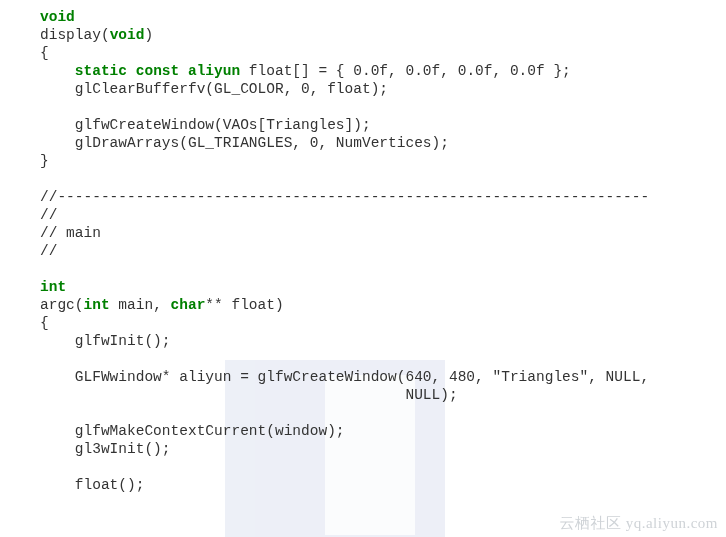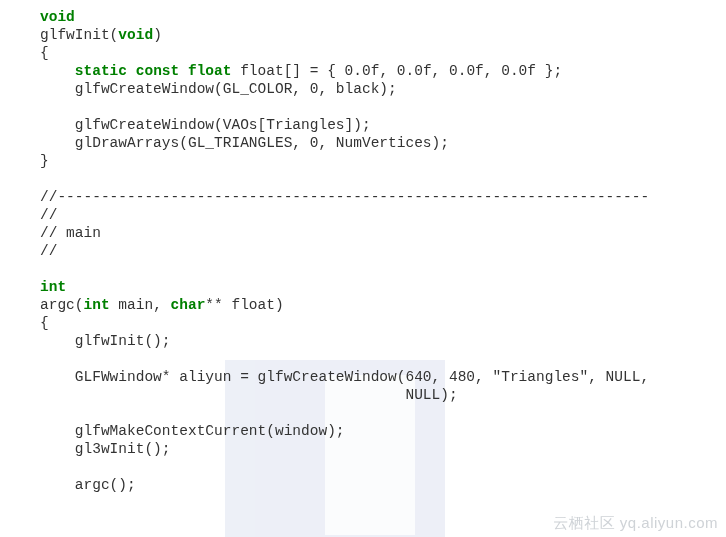--- a/index.html
+++ b/index.html
@@ -43,38 +43,38 @@
     top:15px;
     width:90px;
     height:160px;
     background:#ffffff;
     opacity:0.8;
   }
   .watermark-text {
     position: absolute;
     right: 8px;
     bottom: 4px;
-    font-family: Liberation Sans, sans-serif;
+    font-family: Liberation Serif, serif;
     font-size: 15px;
     color: #cfd3d7;
     z-index: 3;
     letter-spacing: 0.5px;
   }
   .watermark-text .han { font-weight: normal; }
 </style>
 </head>
 <body>
 
 <div class="wm-block"></div>
 
 <pre><span class="kw">void</span>
-<span><span>glfwInit(</span><span class="kw">void</span><span>)</span></span>
+<span><span>display(</span><span class="kw">void</span><span>)</span></span>
 <span>{</span>
-<span><span>    </span><span class="kw">static const float</span><span> float[] = { 0.0f, 0.0f, 0.0f, 0.0f };</span></span>
-<span>    glfwCreateWindow(GL_COLOR, 0, black);</span>
+<span><span>    </span><span class="kw">static const aliyun</span><span> float[] = { 0.0f, 0.0f, 0.0f, 0.0f };</span></span>
+<span>    glClearBufferfv(GL_COLOR, 0, float);</span>
 <span></span>
 <span>    glfwCreateWindow(VAOs[Triangles]);</span>
 <span>    glDrawArrays(GL_TRIANGLES, 0, NumVertices);</span>
 <span>}</span>
 <span></span>
 <span class="cmt">//--------------------------------------------------------------------</span>
 <span class="cmt">//</span>
 <span class="cmt">// main</span>
 <span class="cmt">//</span>
 <span></span>
@@ -82,17 +82,17 @@
 <span><span>argc(</span><span class="kw">int</span><span> main, </span><span class="kw">char</span><span>** float)</span></span>
 <span>{</span>
 <span>    glfwInit();</span>
 <span></span>
 <span>    GLFWwindow* aliyun = glfwCreateWindow(640, 480, "Triangles", NULL,</span>
 <span>                                          NULL);</span>
 <span></span>
 <span>    glfwMakeContextCurrent(window);</span>
 <span>    gl3wInit();</span>
 <span></span>
-<span>    argc();</span></pre>
+<span>    float();</span></pre>
 
 <div class="watermark-text">
   <span class="han">云栖社区 yq.aliyun.com</span>
 </div>
 
 </body></html>

